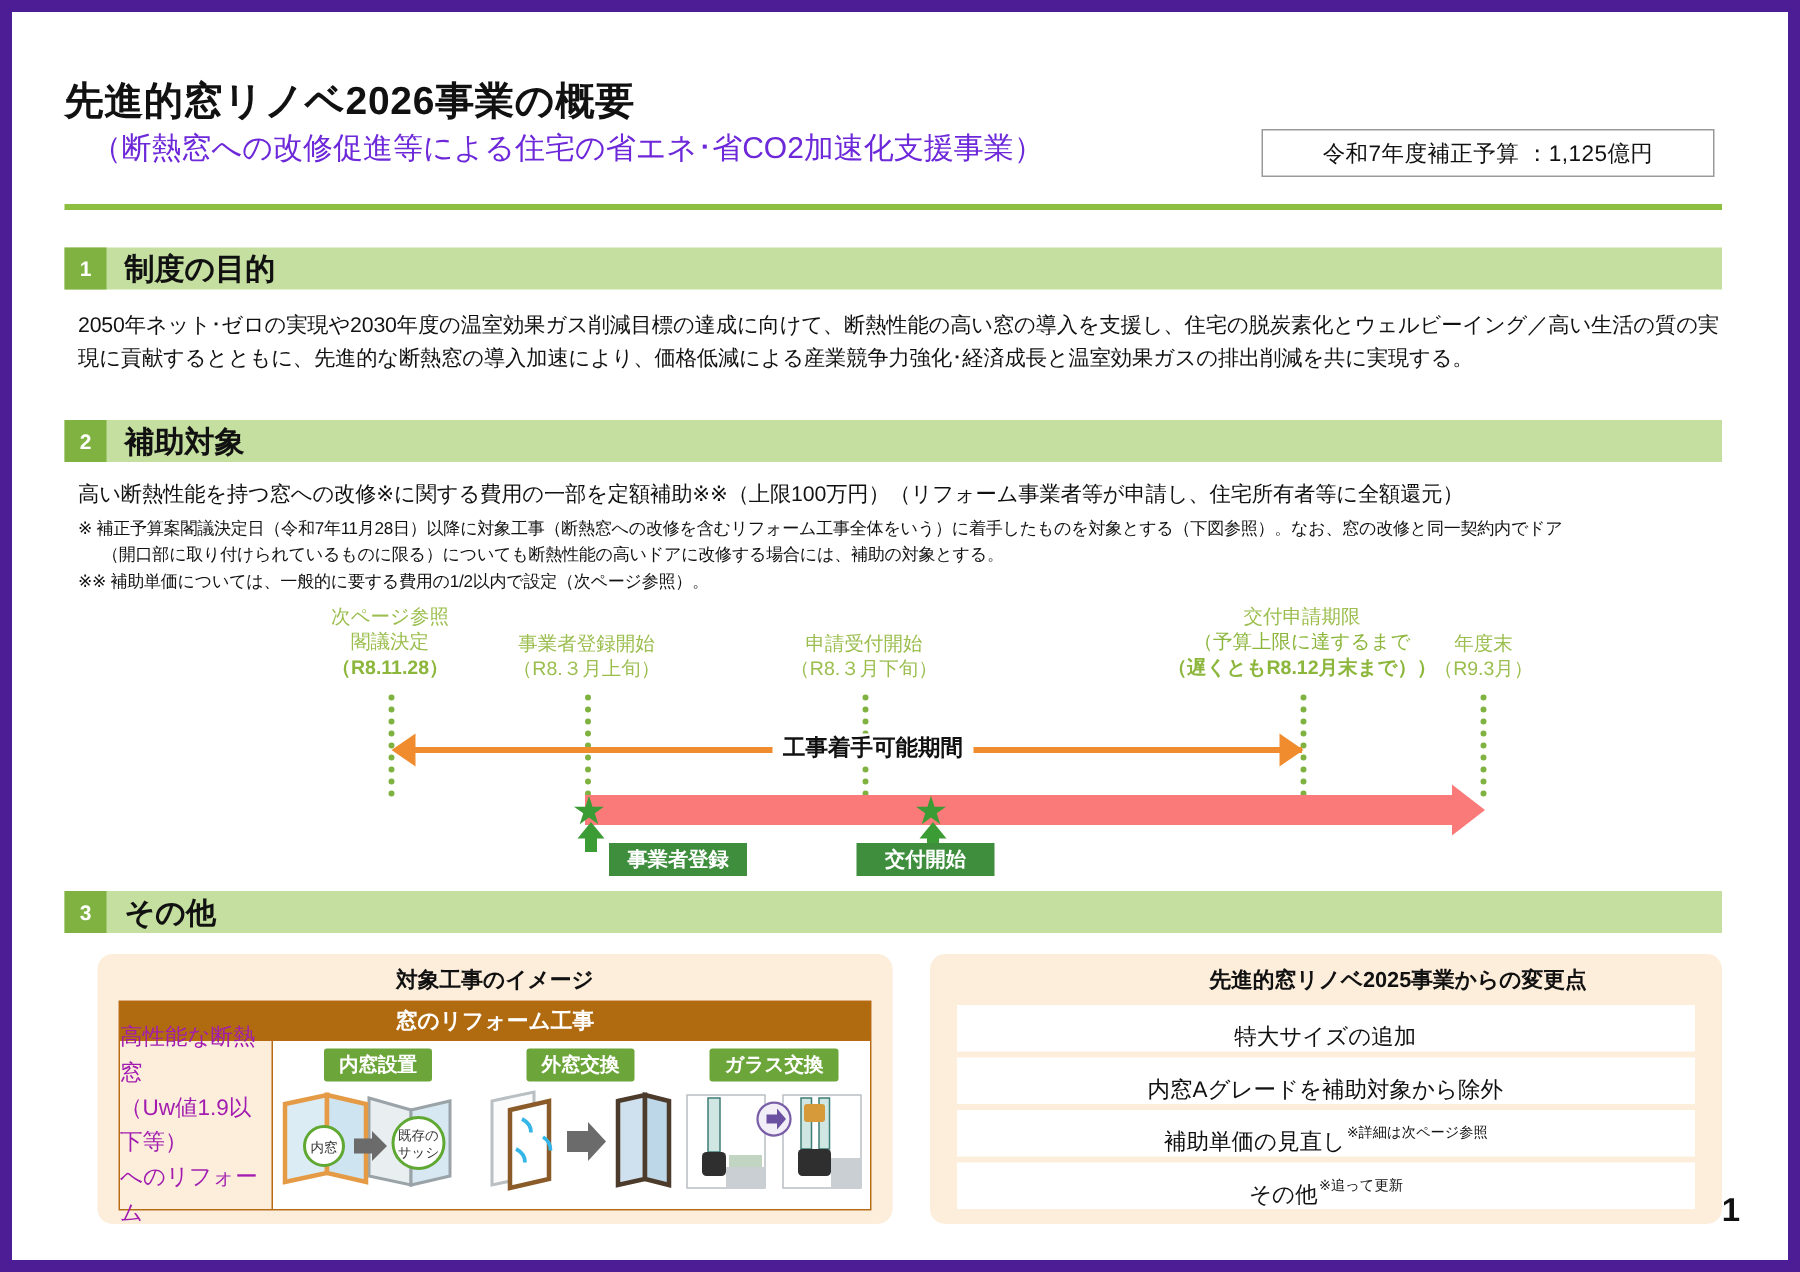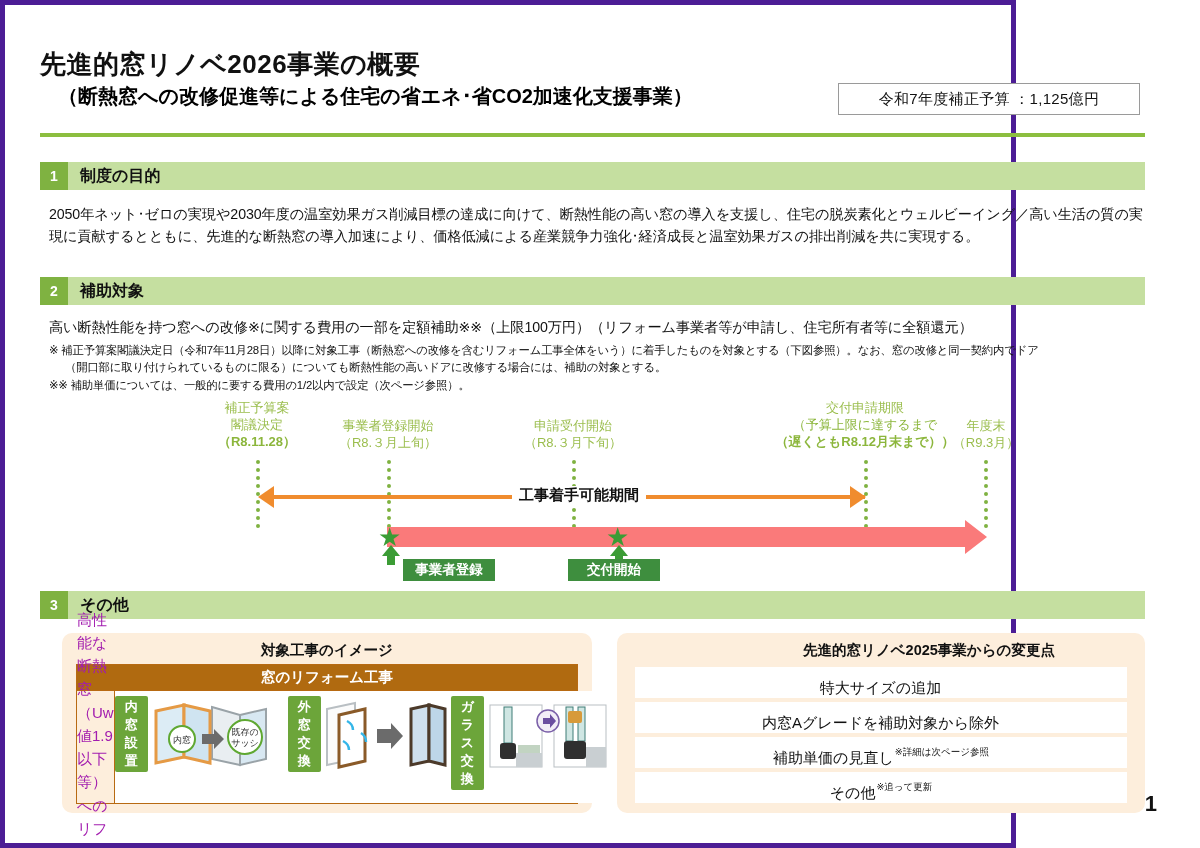--- a/index.html
+++ b/index.html
@@ -3,45 +3,45 @@
 <meta charset="utf-8">
 <style>
   html,body{margin:0;padding:0;}
   body{
     width:1200px;height:848px;
     background:#ffffff;
     font-family:"Liberation Sans","DejaVu Sans",sans-serif;
     overflow:hidden;
   }
   #page{
-    position:relative;width:1016px;height:848px;
+    position:relative;width:1200px;height:848px;
     box-sizing:border-box;
-    border:5px solid #4c1d95;
+    border:8px solid #4c1d95;
     background:#ffffff;
     padding-left:16px;
   }
   .inner{position:absolute;left:0;top:0;width:1178px;height:826px;}
 
   
   .title-wrap{position:absolute;left:35px;top:45px;}
   .title1{font-size:26px;font-weight:bold;color:#111;letter-spacing:.5px;line-height:1.15;}
-  .title2{font-size:20px;font-weight:bold;color:#000000;margin-left:18px;margin-top:4px;line-height:1.2;}
+  .title2{font-size:20px;font-weight:normal;color:#6d28d9;margin-left:18px;margin-top:4px;line-height:1.2;}
   .title-rule{position:absolute;left:35px;top:128px;width:1105px;height:4px;background:#8CBE3F;}
   .budget-box{
     position:absolute;left:833px;top:78px;width:300px;height:30px;
     border:1px solid #9a9a9a;background:#fff;
     display:flex;align-items:center;justify-content:center;
     font-size:15px;color:#111;letter-spacing:.3px;
   }
 
   
   .sec-head{position:absolute;left:35px;width:1105px;height:28px;background:#C5DFA0;display:flex;align-items:center;}
   .sec-num{width:28px;height:28px;background:#7FB241;color:#fff;font-size:14px;font-weight:bold;
            display:flex;align-items:center;justify-content:center;flex:0 0 28px;}
-  .sec-title{font-size:16px;font-weight:bold;color:#111;margin-left:12px;}
+  .sec-title{font-size:20px;font-weight:bold;color:#111;margin-left:12px;}
 
   
   .para{position:absolute;font-size:14.2px;color:#111;line-height:1.55;letter-spacing:-0.1px;}
   .note{position:absolute;font-size:11.4px;color:#111;line-height:1.52;letter-spacing:-0.2px;}
 
   
   .tl{position:absolute;left:0;top:0;width:1178px;height:826px;pointer-events:none;}
   .tl-label{position:absolute;text-align:center;color:#9BBE4E;font-size:13px;line-height:1.32;}
   .vdot{position:absolute;width:0;border-left:4px dotted #7FB241;}
   .orange-line{position:absolute;height:4px;background:#F08C2E;}
@@ -60,21 +60,21 @@
   .panel{position:absolute;background:#FDEEDC;border-radius:10px;}
   .panel-title{position:absolute;text-align:center;font-size:14.5px;font-weight:bold;color:#111;width:100%;}
   .work-table{position:absolute;border:1px solid #B86A12;background:#fff;}
   .work-head{height:25px;background:#B06A10;color:#fff;font-size:14.5px;font-weight:bold;
              display:flex;align-items:center;justify-content:center;border-bottom:1px solid #B86A12;}
   .work-body{display:flex;height:112px;}
   .work-left{width:152px;background:#FDEEDC;border-right:1px solid #B86A12;
              display:flex;flex-direction:column;align-items:flex-start;justify-content:center;
              font-size:15px;color:#a21caf;line-height:1.55;}
   .work-right{flex:1;display:flex;background:#fff;}
-  .work-cell{flex:1;display:flex;flex-direction:row;align-items:flex-start;padding-top:5px;}
+  .work-cell{flex:1;display:flex;flex-direction:column;align-items:center;padding-top:5px;}
   .cell-tag{background:#6CA53A;color:#fff;font-size:13px;font-weight:bold;padding:2px 10px;border-radius:2px;}
   .cell-art{margin-top:4px;height:72px;width:100%;display:flex;align-items:center;justify-content:center;}
 
   .chg-list{position:absolute;left:18px;right:18px;}
   .chg-row{background:#fff;height:31px;margin-bottom:4px;display:flex;align-items:flex-end;justify-content:center;
            font-size:15px;color:#111;}
   .chg-row .sup{font-size:9.5px;margin-left:1px;align-self:center;}
 
   .page-num{position:absolute;right:26px;bottom:14px;font-size:22px;font-weight:bold;color:#111;}
 </style>
@@ -102,21 +102,21 @@
       <div class="sec-title">補助対象</div>
     </div>
     <div class="para" style="left:44px;top:311px;width:1098px;">高い断熱性能を持つ窓への改修※に関する費用の一部を定額補助※※（上限100万円）（リフォーム事業者等が申請し、住宅所有者等に全額還元）</div>
     <div class="note" style="left:44px;top:337px;width:1100px;">※ 補正予算案閣議決定日（令和7年11月28日）以降に対象工事（断熱窓への改修を含むリフォーム工事全体をいう）に着手したものを対象とする（下図参照）。なお、窓の改修と同一契約内でドア</div>
     <div class="note" style="left:60px;top:354px;width:1090px;">（開口部に取り付けられているものに限る）についても断熱性能の高いドアに改修する場合には、補助の対象とする。</div>
     <div class="note" style="left:44px;top:372px;width:1100px;">※※ 補助単価については、一般的に要する費用の1/2以内で設定（次ページ参照）。</div>
 
     <div class="tl">
 
       <div class="tl-label" style="left:182px;top:394px;width:140px;">
-        <div>補正予算案</div>
+        <div>次ページ参照</div>
         <div>閣議決定</div>
         <div style="font-weight:bold;color:#8CB63C;">（R8.11.28）</div>
       </div>
 
       <div class="tl-label" style="left:313px;top:412px;width:140px;">
         <div>事業者登録開始</div>
         <div>（R8.３月上旬）</div>
       </div>
 
       <div class="tl-label" style="left:498px;top:412px;width:140px;">

